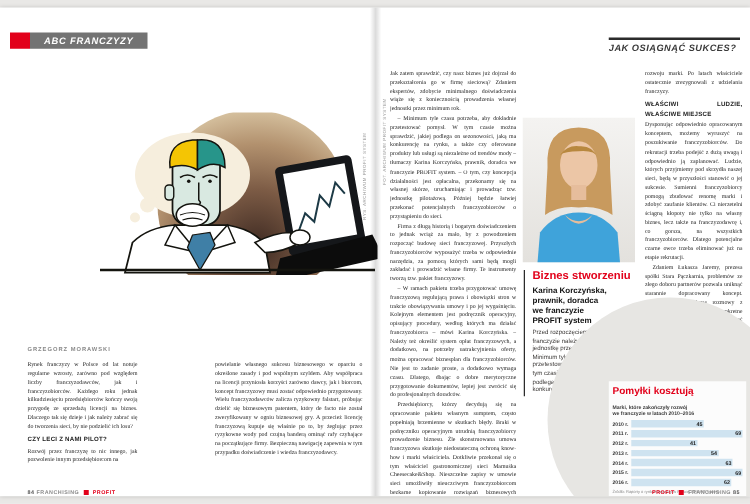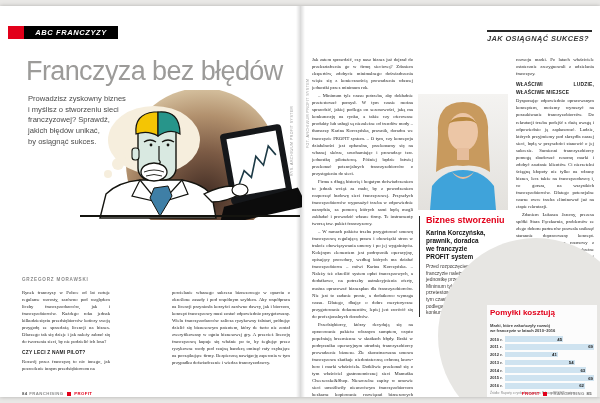--- a/index.html
+++ b/index.html
@@ -6,21 +6,21 @@
   body{background:#e9e8e6;font-family:"Liberation Sans",sans-serif;}
   #stage{position:relative;width:600px;height:403px;background:#e9e8e6;overflow:hidden;}
   #spread{position:absolute;left:0;top:6px;width:600px;height:391px;background:#ffffff;overflow:hidden;
           box-shadow:0 0 4px rgba(0,0,0,.25);}
   #gutter{position:absolute;left:296px;top:0;width:9px;height:100%;pointer-events:none;
           background:linear-gradient(90deg,rgba(0,0,0,0) 0%,rgba(0,0,0,.14) 50%,rgba(0,0,0,0) 100%);}
   .abs{position:absolute;}
 
   
   .kicker-red{left:8px;top:20px;width:16px;height:13px;background:#e2001a;}
-  .kicker-band{left:24px;top:20px;width:94px;height:13px;background:#000000;color:#fff;
+  .kicker-band{left:24px;top:20px;width:94px;height:13px;background:#737373;color:#fff;
      font-size:7.5px;font-weight:bold;font-style:italic;letter-spacing:.6px;
      display:flex;align-items:center;justify-content:center;text-transform:uppercase;}
   .main-title{left:26px;top:50px;width:270px;font-size:27px;font-weight:400;color:#9c9b99;letter-spacing:-.6px;}
   .standfirst{left:28px;top:88px;width:130px;font-size:7.6px;line-height:1.4;color:#4a4a4a;white-space:pre-line;}
 
   
   .bodycol{font-family:"Liberation Serif",serif;font-size:4.7px;line-height:1.5;color:#1c1c1c;text-align:justify;}
   .bodycol p{margin:0 0 1px 0;}
   .bodycol p.ind{text-indent:6px;}
   .subhead{font-family:"Liberation Sans",sans-serif;font-size:4.9px;font-weight:bold;color:#1c1c1c;
@@ -70,26 +70,20 @@
   .chart-src{font-size:3.2px;color:#8a8a8a;margin-top:2px;}
 </style>
 </head>
 <body>
 
 <div id="stage">
   <div id="spread">
 
     <div class="abs kicker-red"></div>
     <div class="abs kicker-band">ABC FRANCZYZY</div>
-    <div class="abs main-title">Franczyza bez błędów</div>
-    <div class="abs standfirst">Prowadzisz zyskowny biznes
-i myślisz o stworzeniu sieci
-franczyzowej? Sprawdź,
-jakich błędów unikać,
-by osiągnąć sukces.</div>
 
     <svg class="abs" style="left:70px;top:84px;width:232px;height:130px;" viewBox="0 0 232 130">
       <defs>
         <radialGradient id="brown" cx="52%" cy="72%" r="75%">
           <stop offset="0%" stop-color="#3e2a22"></stop>
           <stop offset="40%" stop-color="#7c5b45"></stop>
           <stop offset="72%" stop-color="#b2916e"></stop>
           <stop offset="100%" stop-color="#dbc8a6"></stop>
         </radialGradient>
       </defs>

